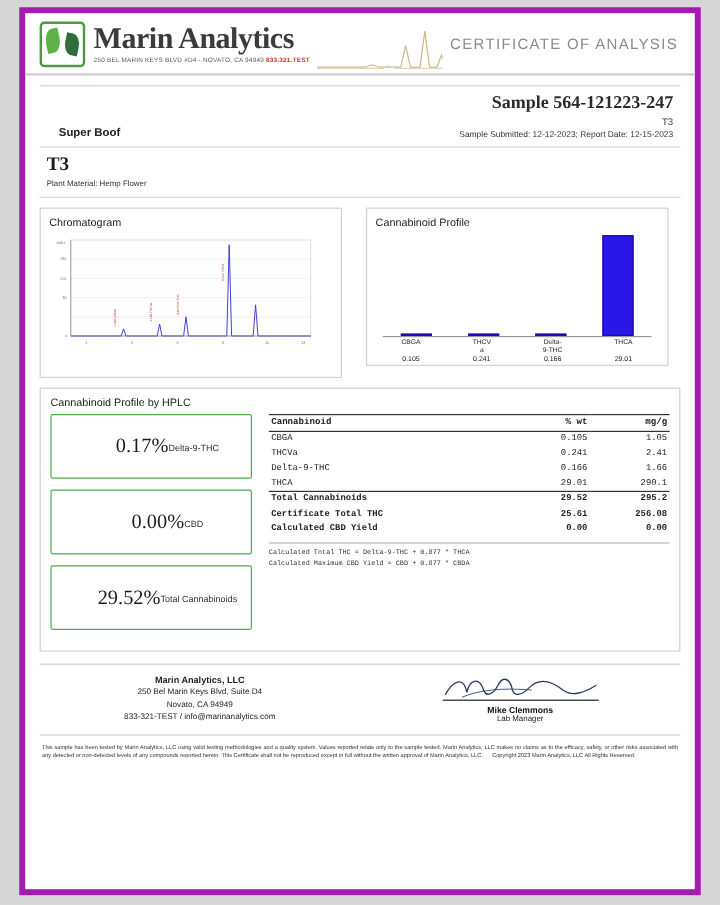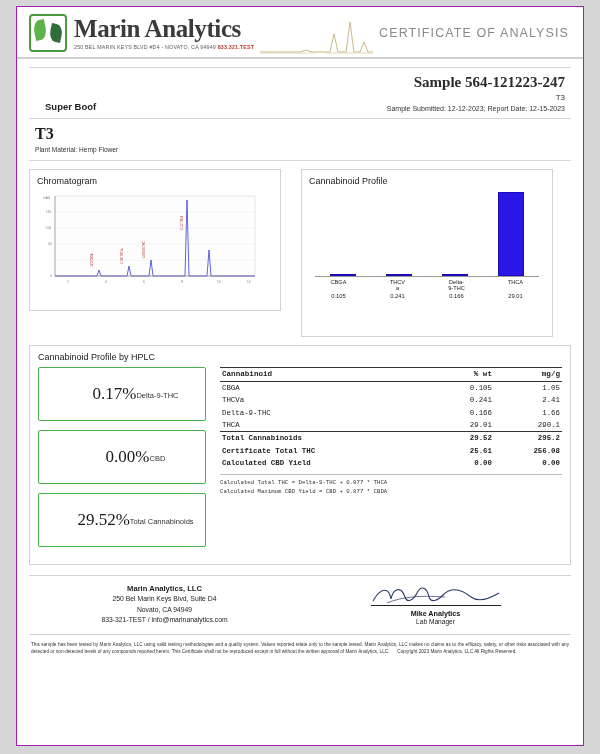--- a/index.html
+++ b/index.html
@@ -11,21 +11,21 @@
   body {
     width: 600px;
     height: 754px;
     overflow: hidden;
   }
   .page {
     position: relative;
     width: 568px;
     margin: 6px auto 0 auto;
     background: #ffffff;
-    border: 1px solid #a21caf;
+    border: 5px solid #a21caf;
     box-sizing: border-box;
     padding: 0;
     height: 740px;
   }
 
   
   .header {
     display: flex;
     align-items: center;
     padding: 8px 12px 6px 12px;
@@ -163,21 +163,21 @@
     border: 1px solid #d2d2d2;
     box-sizing: border-box;
     padding: 6px 7px;
   }
   .panel-title {
     font-size: 9px;
     color: #222;
     margin-bottom: 4px;
   }
   .panel.chromatogram { width: 252px; height: 142px; }
-  .panel.cannprofile { width: 252px; height: 168px; }
+  .panel.cannprofile { width: 252px; height: 132px; }
 
   .chart-surface {
     width: 100%;
     height: 110px;
     position: relative;
   }
 
   
   .cp-plot {
     position: relative;
@@ -528,21 +528,21 @@
       <div>833-321-TEST / info@marinanalytics.com</div>
     </div>
     <div class="footer-right">
       <div class="sig">
         <svg width="150" height="24" viewBox="0 0 150 24">
           <path d="M12 18 C20 4, 28 4, 30 16 C32 6, 40 2, 44 14 C46 20, 52 18, 56 10 C60 2, 66 4, 68 14 C70 20, 76 18, 82 12 C90 4, 100 6, 110 14 C118 20, 128 16, 138 10" fill="none" stroke="#2b3a63" stroke-width="1.1"></path>
           <path d="M26 20 C40 14, 60 12, 84 14" fill="none" stroke="#2b3a63" stroke-width="0.7"></path>
         </svg>
       </div>
       <div class="sig-line"></div>
-      <div class="sig-name">Mike Analytics</div>
+      <div class="sig-name">Mike Clemmons</div>
       <div class="sig-role">Lab Manager</div>
     </div>
   </div>
 
   <div class="disclaimer">
     <span>This sample has been tested by Marin Analytics, LLC using valid testing methodologies and a quality system.  Values reported relate only to the sample tested.  Marin Analytics, LLC makes no claims as to the efficacy, safety, or other risks associated with any detected or non-detected levels of any compounds reported herein.  This Certificate shall not be reproduced except in full without the written approval of Marin Analytics, LLC.</span>
     &nbsp;&nbsp;&nbsp;&nbsp;
     <span>Copyright 2023 Marin Analytics, LLC All Rights Reserved.</span>
   </div>
 

